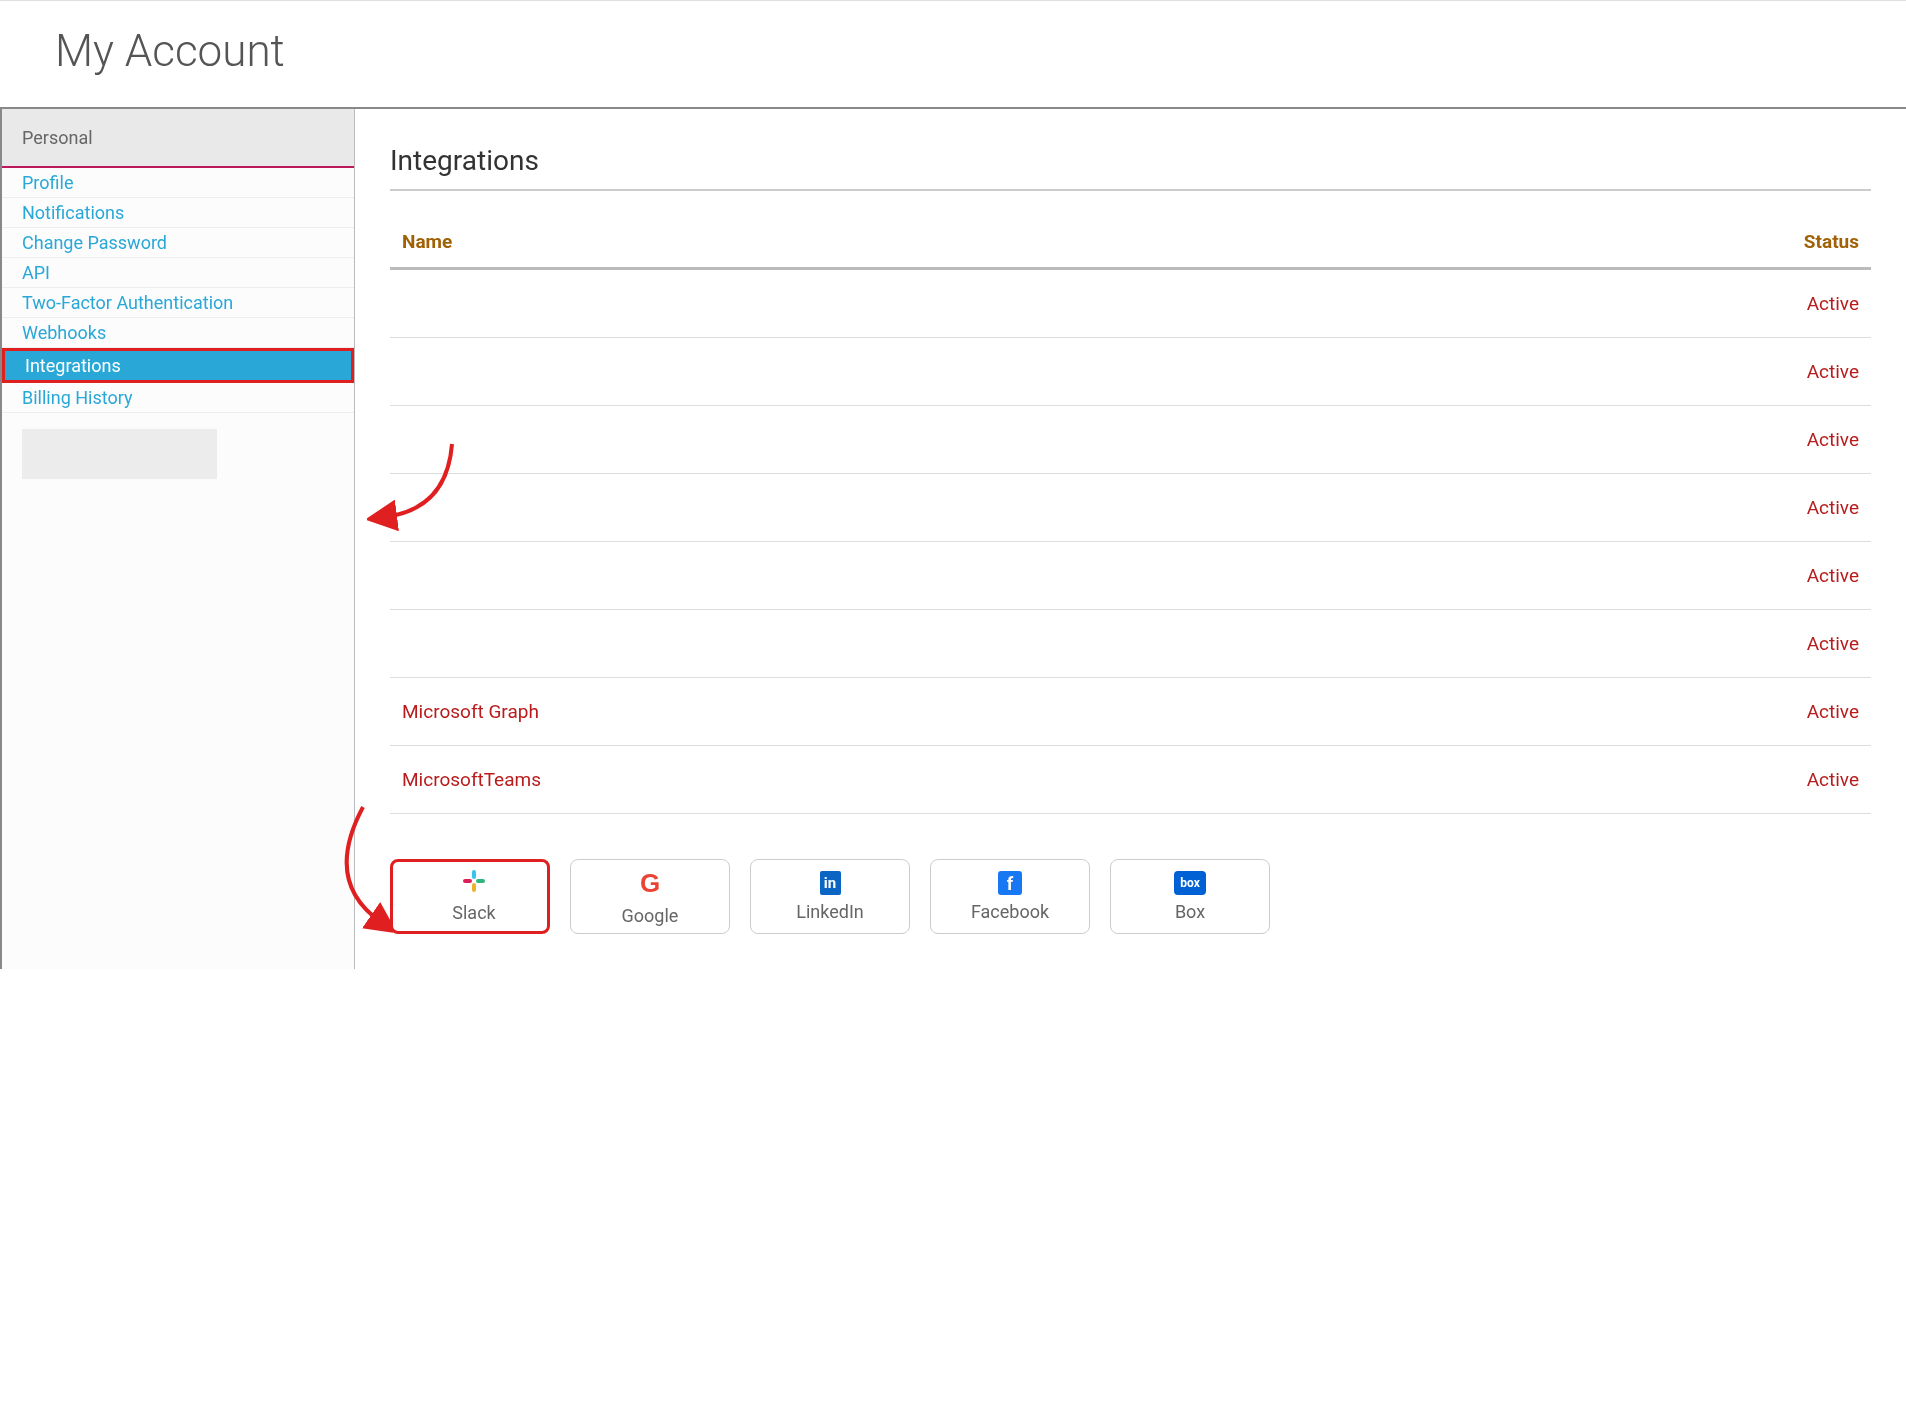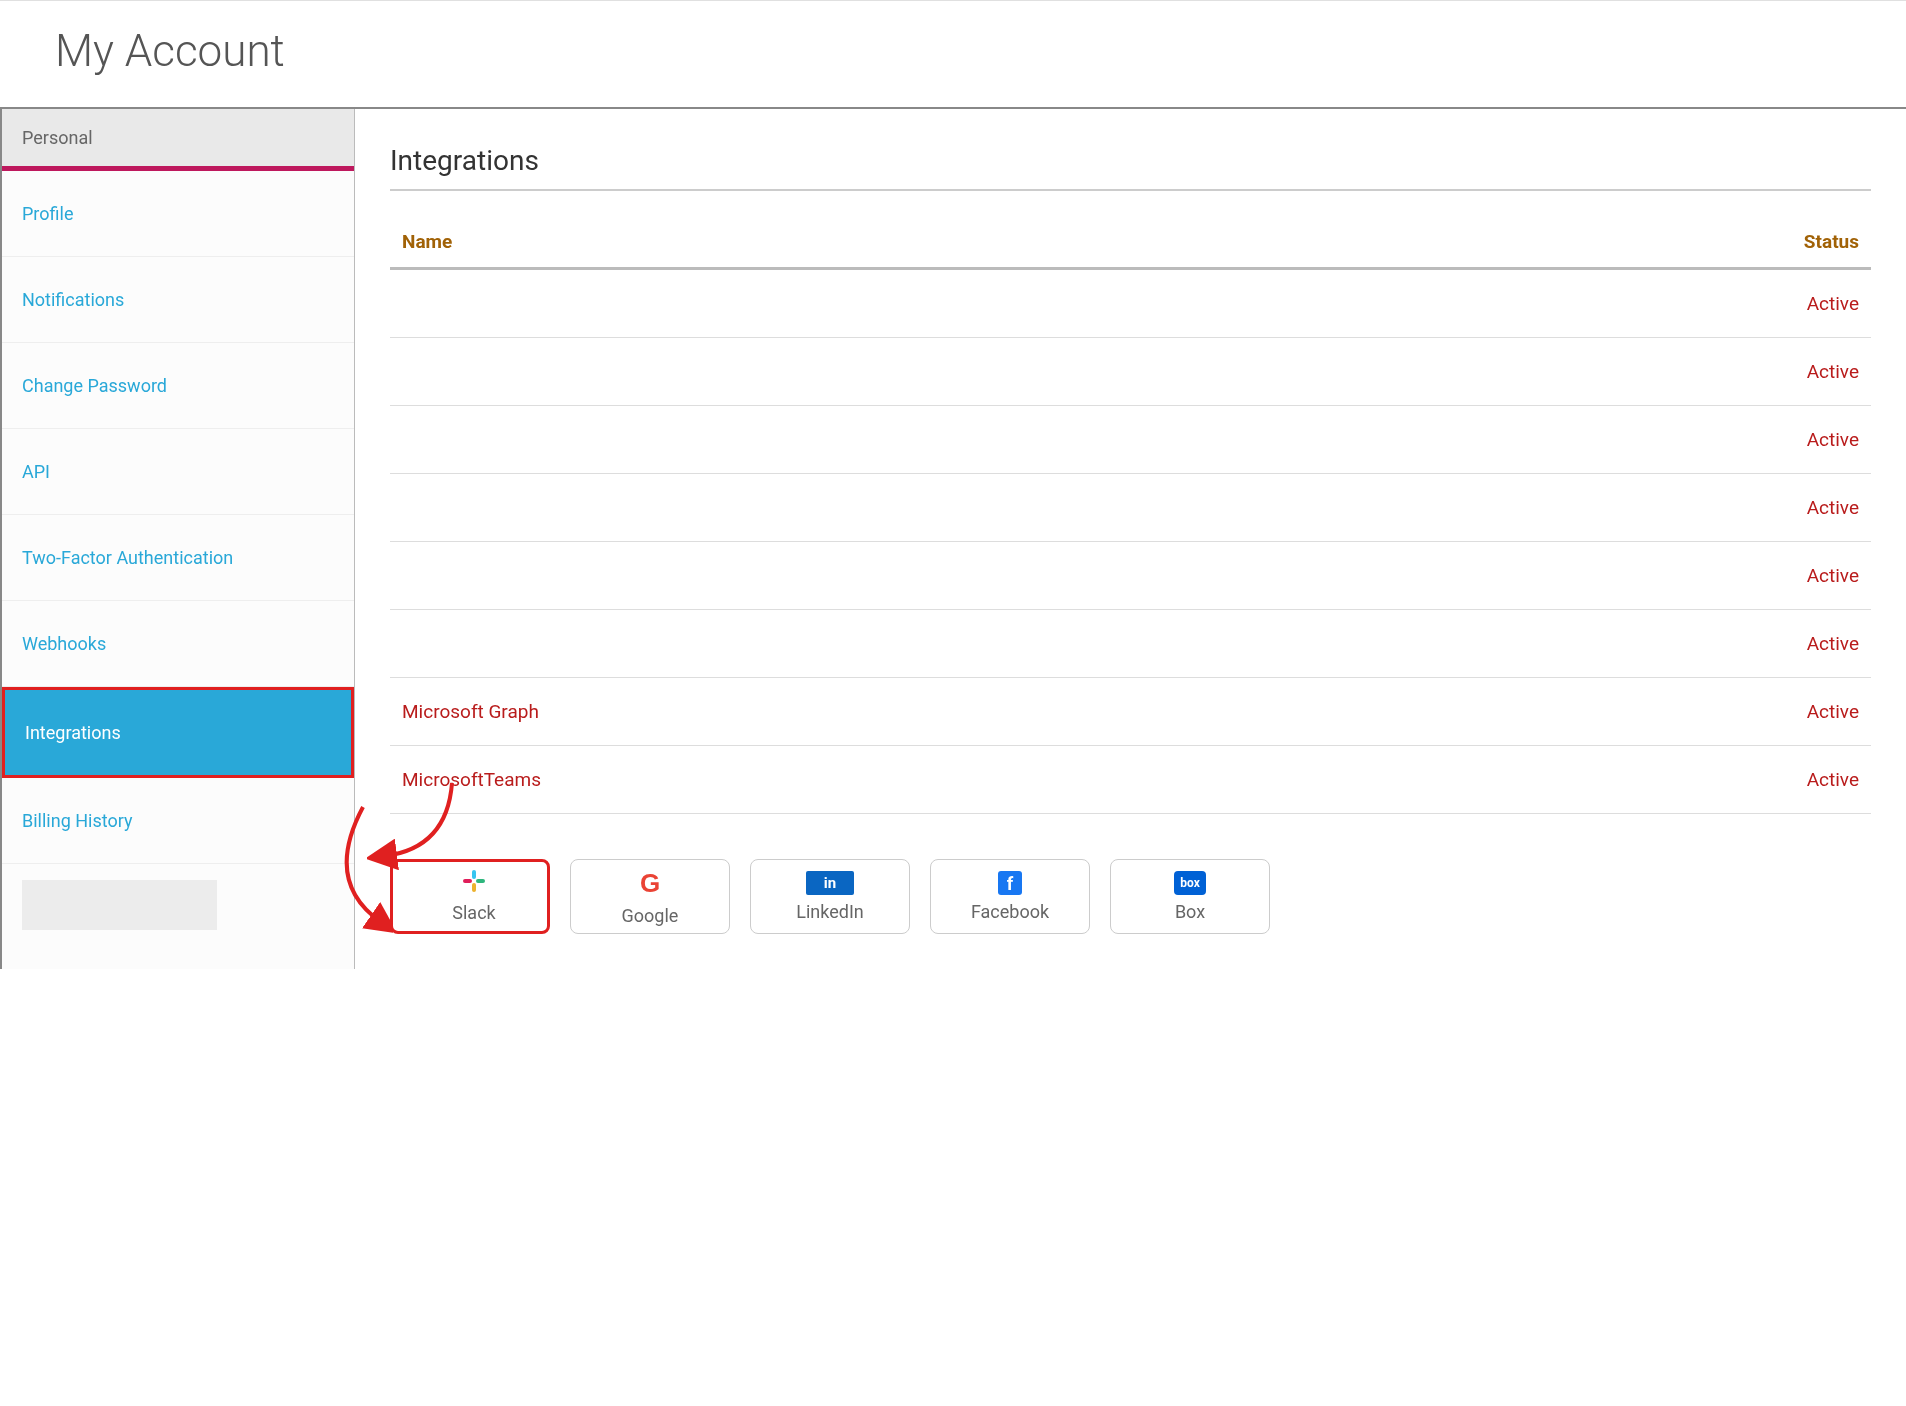--- a/index.html
+++ b/index.html
@@ -25,26 +25,26 @@
     }
     .sidebar {
       width: 355px;
       border-left: 2px solid #888;
       border-right: 1px solid #bbb;
       background: #fcfcfc;
     }
     .sidebar-section-header {
       padding: 18px 20px;
       background: #e9e9e9;
-      border-bottom: 5px solid #be185d;
+      border-bottom: 2px solid #be185d;
       color: #666;
       font-size: 18px;
     }
     .sidebar-item {
-      padding: 32px 20px;
+      padding: 4px 20px;
       font-size: 18px;
       color: #29a8d8;
       cursor: pointer;
       border-bottom: 1px solid #eee;
     }
     .sidebar-item.active {
       background: #29a8d8;
       color: #fff;
       border: 3px solid #e02020;
     }
@@ -123,21 +123,21 @@
       height: 100px;
     }
     .arrow2 {
       left: -70px;
       top: -60px;
       width: 70px;
       height: 135px;
     }
     .rel-wrap { position: relative; }
     .linkedin-box {
-      width: 48px; height: 24px; background:#0a66c2; color:#fff;
+      width: 21px; height: 24px; background:#0a66c2; color:#fff;
       font-weight:700; font-size:15px; display:flex;
       align-items:center; justify-content:center; border-radius:2px;
     }
     .facebook-box {
       width: 24px; height: 24px; background:#1877f2; color:#fff;
       font-weight:700; font-size:18px; display:flex;
       align-items:center; justify-content:center; border-radius:3px;
     }
     .box-box {
       width: 32px; height: 24px; background:#0061d5; color:#fff;

